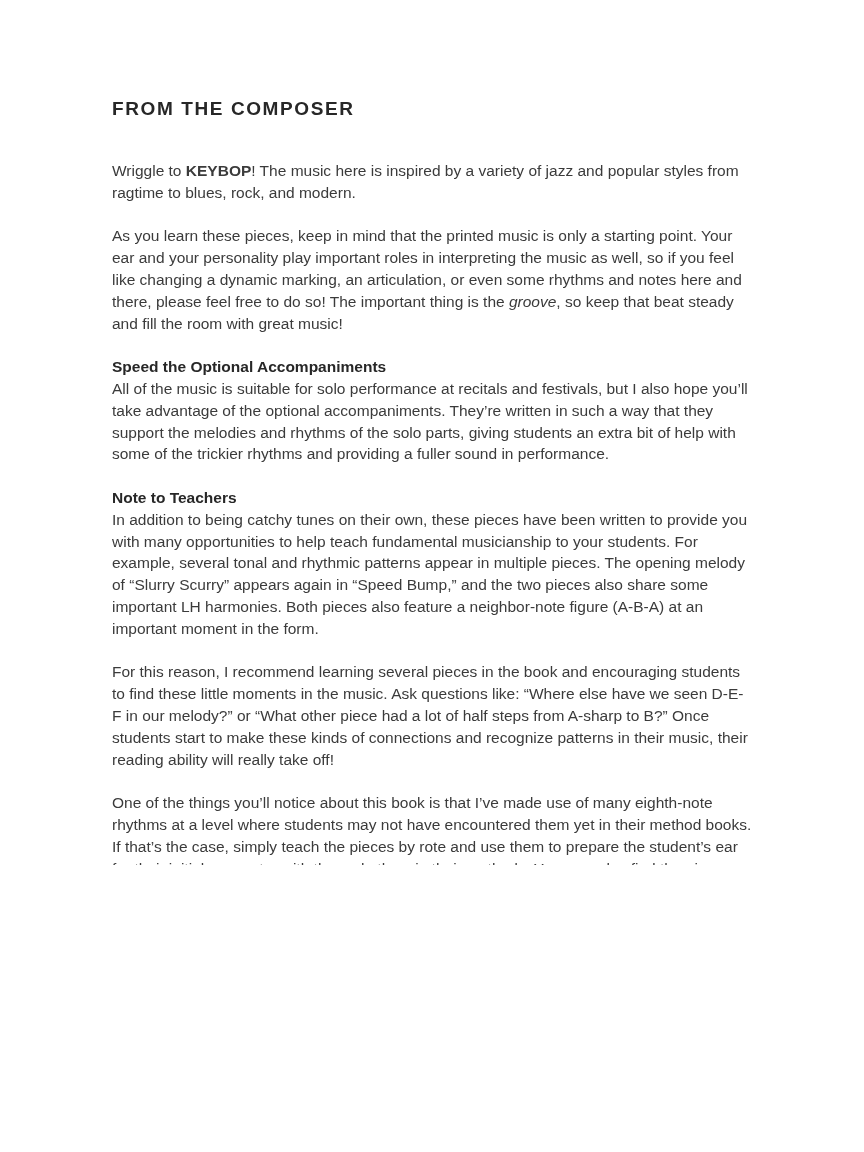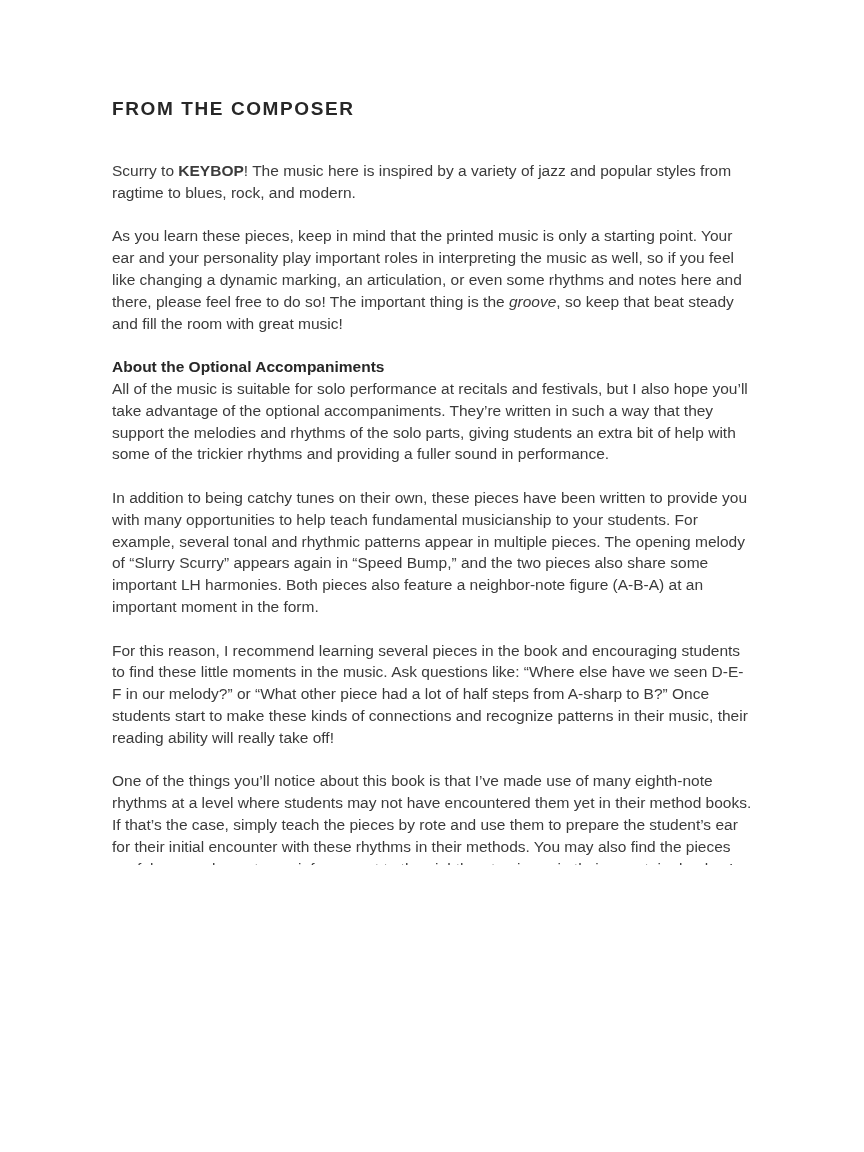--- a/index.html
+++ b/index.html
@@ -53,30 +53,31 @@
   .signature-row svg{display:block;}
 </style>
 </head>
 <body>
 
 <div class="page">
   <h1 class="page-title">FROM THE COMPOSER</h1>
 
   <div class="doc-body">
       <section class="doc-section">
-        <p class="para"><span>Scurry to </span><span class="b">KEYBOP</span><span>! The music here is inspired by a variety of jazz and popular styles from ragtime to blues, rock, and modern.</span></p>
+        <p class="para"><span>Wriggle to </span><span class="b">KEYBOP</span><span>! The music here is inspired by a variety of jazz and popular styles from ragtime to blues, rock, and modern.</span></p>
       </section>
       <section class="doc-section">
         <p class="para"><span>As you learn these pieces, keep in mind that the printed music is only a starting point. Your ear and your personality play important roles in interpreting the music as well, so if you feel like changing a dynamic marking, an articulation, or even some rhythms and notes here and there, please feel free to do so! The important thing is the </span><span class="i">groove</span><span>, so keep that beat steady and fill the room with great music!</span></p>
       </section>
       <section class="doc-section">
-        <div class="sec-heading">About the Optional Accompaniments</div>
+        <div class="sec-heading">Speed the Optional Accompaniments</div>
         <p class="para"><span>All of the music is suitable for solo performance at recitals and festivals, but I also hope you’ll take advantage of the optional accompaniments. They’re written in such a way that they support the melodies and rhythms of the solo parts, giving students an extra bit of help with some of the trickier rhythms and providing a fuller sound in performance.</span></p>
       </section>
       <section class="doc-section">
+        <div class="sec-heading">Note to Teachers</div>
         <p class="para"><span>In addition to being catchy tunes on their own, these pieces have been written to provide you with many opportunities to help teach fundamental musicianship to your students. For example, several tonal and rhythmic patterns appear in multiple pieces. The opening melody of “Slurry Scurry” appears again in “Speed Bump,” and the two pieces also share some important LH harmonies. Both pieces also feature a neighbor-note figure (A-B-A) at an important moment in the form.</span></p>
       </section>
       <section class="doc-section">
         <p class="para"><span>For this reason, I recommend learning several pieces in the book and encouraging students to find these little moments in the music. Ask questions like: “Where else have we seen D-E-F in our melody?” or “What other piece had a lot of half steps from A-sharp to B?” Once students start to make these kinds of connections and recognize patterns in their music, their reading ability will really take off!</span></p>
       </section>
       <section class="doc-section">
         <p class="para"><span>One of the things you’ll notice about this book is that I’ve made use of many eighth-note rhythms at a level where students may not have encountered them yet in their method books. If that’s the case, simply teach the pieces by rote and use them to prepare the student’s ear for their initial encounter with these rhythms in their methods. You may also find the pieces useful as supplementary reinforcement to the eighth-note pieces in their repertoire books. In both these cases, I find “Nightfall” and “The Wriggle Rag” to be particularly useful.</span></p>
       </section>
     </div>
 

